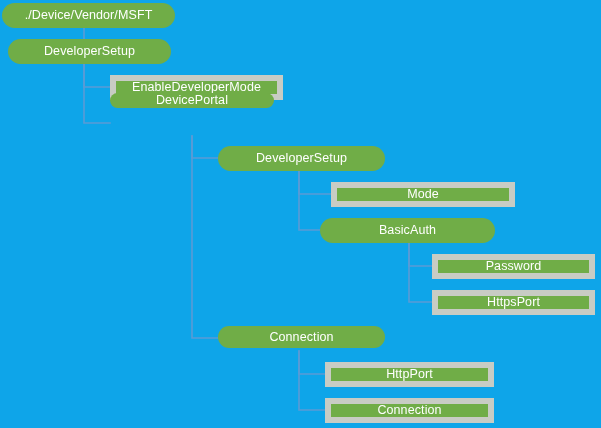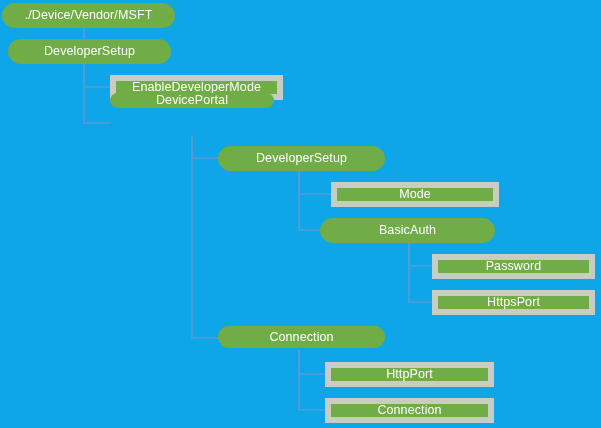--- a/index.html
+++ b/index.html
@@ -80,21 +80,21 @@
       </div>
       <div class="node rect" style="left: 110px; top: 75px; width: 173px; height: 25px; background: rgb(112, 173, 71); color: rgb(255, 255, 255); border-color: rgb(200, 204, 196);">
         <span class="node-label">EnableDeveloperMode</span>
       </div>
       <div class="node pill" style="left: 110px; top: 93px; width: 164px; height: 15px; background: rgb(112, 173, 71); color: rgb(255, 255, 255);">
         <span class="node-label">DevicePortal</span>
       </div>
       <div class="node pill" style="left: 218px; top: 146px; width: 167px; height: 25px; background: rgb(112, 173, 71); color: rgb(255, 255, 255);">
         <span class="node-label">DeveloperSetup</span>
       </div>
-      <div class="node rect" style="left: 331px; top: 182px; width: 168px; height: 25px; background: rgb(112, 173, 71); color: rgb(255, 255, 255); border-color: rgb(200, 204, 196);">
+      <div class="node rect" style="left: 331px; top: 182px; width: 184px; height: 25px; background: rgb(112, 173, 71); color: rgb(255, 255, 255); border-color: rgb(200, 204, 196);">
         <span class="node-label">Mode</span>
       </div>
       <div class="node pill" style="left: 320px; top: 218px; width: 175px; height: 25px; background: rgb(112, 173, 71); color: rgb(255, 255, 255);">
         <span class="node-label">BasicAuth</span>
       </div>
       <div class="node rect" style="left: 432px; top: 254px; width: 163px; height: 25px; background: rgb(112, 173, 71); color: rgb(255, 255, 255); border-color: rgb(200, 204, 196);">
         <span class="node-label">Password</span>
       </div>
       <div class="node rect" style="left: 432px; top: 290px; width: 163px; height: 25px; background: rgb(112, 173, 71); color: rgb(255, 255, 255); border-color: rgb(200, 204, 196);">
         <span class="node-label">HttpsPort</span>

